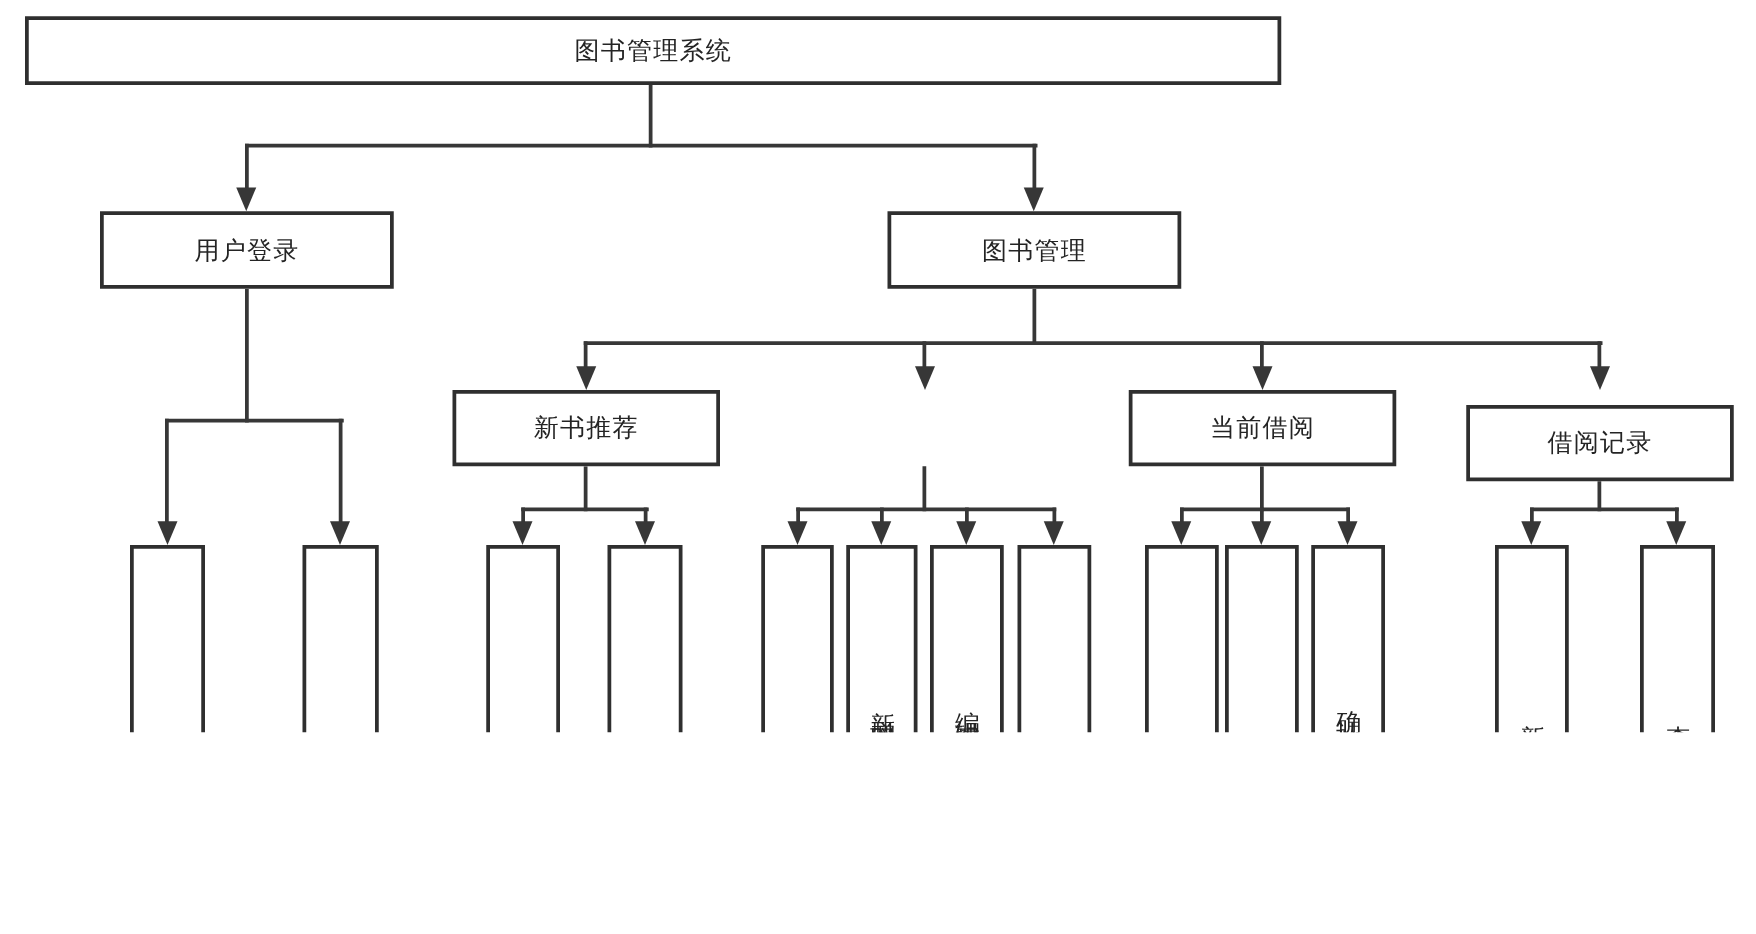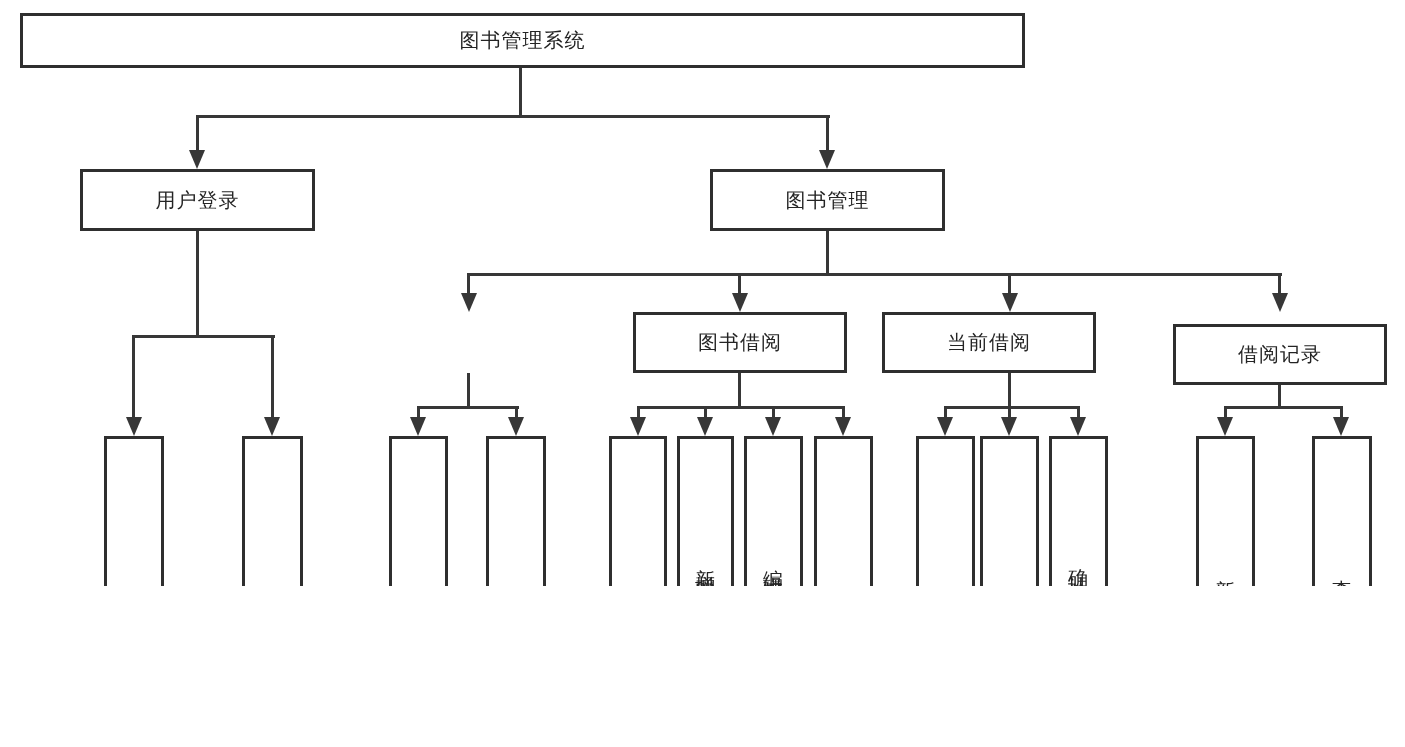--- a/index.html
+++ b/index.html
@@ -109,22 +109,22 @@
   <div class="hline" style="left:467px; top:273px; width:815px;"></div>
   <div class="vline" style="left:467px; top:273px; height:22px;"></div>
   <div class="arrow" style="left:461px; top:293px;"></div>
   <div class="vline" style="left:738px; top:273px; height:22px;"></div>
   <div class="arrow" style="left:732px; top:293px;"></div>
   <div class="vline" style="left:1008px; top:273px; height:22px;"></div>
   <div class="arrow" style="left:1002px; top:293px;"></div>
   <div class="vline" style="left:1278px; top:273px; height:22px;"></div>
   <div class="arrow" style="left:1272px; top:293px;"></div>
 
-  <div class="hbox" style="left:633px; top:312px; width:214px; height:61px;">图书借阅</div>
-  <div class="hbox" style="left:882px; top:312px; width:214px; height:61px;">当前借阅</div>
+  <div class="hbox" style="left:362px; top:312px; width:214px; height:61px;">新书推荐</div>
+  <div class="hbox" style="left:903px; top:312px; width:214px; height:61px;">当前借阅</div>
   <div class="hbox" style="left:1173px; top:312px; width:214px; height:61px;margin-top:12px;">借阅记录</div>
 
   <div class="vline" style="left:467px; top:373px; height:36px;"></div>
   <div class="hline" style="left:417px; top:406px; width:102px;"></div>
   <div class="vline" style="left:417px; top:406px; height:13px;"></div>
   <div class="arrow" style="left:410px; top:417px;"></div>
   <div class="vline" style="left:515px; top:406px; height:13px;"></div>
   <div class="arrow" style="left:508px; top:417px;"></div>
 
   <div class="vline" style="left:738px; top:373px; height:36px;"></div>

